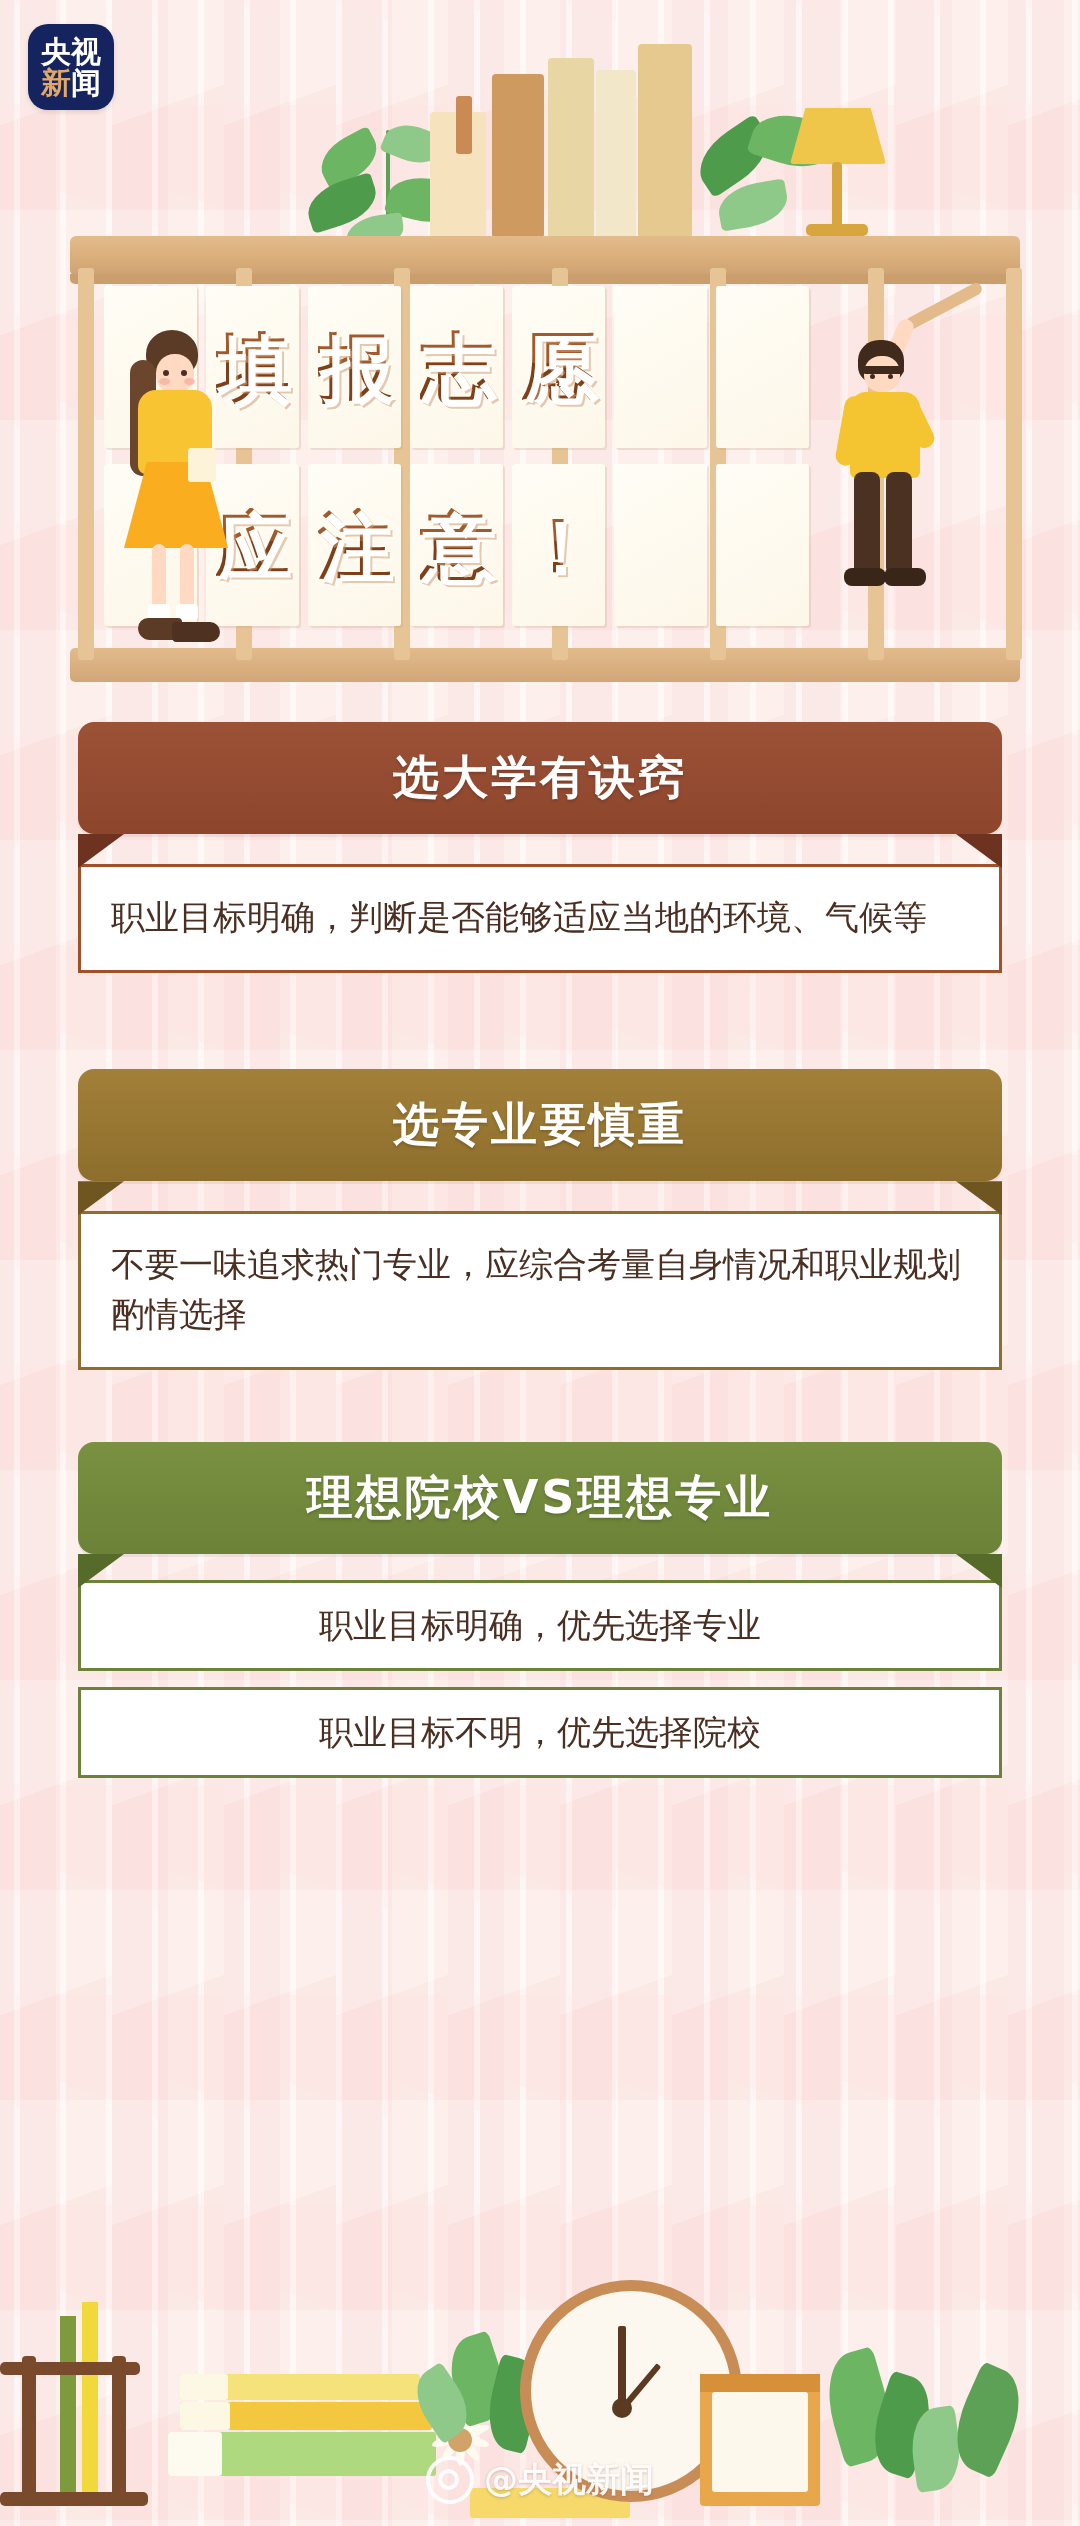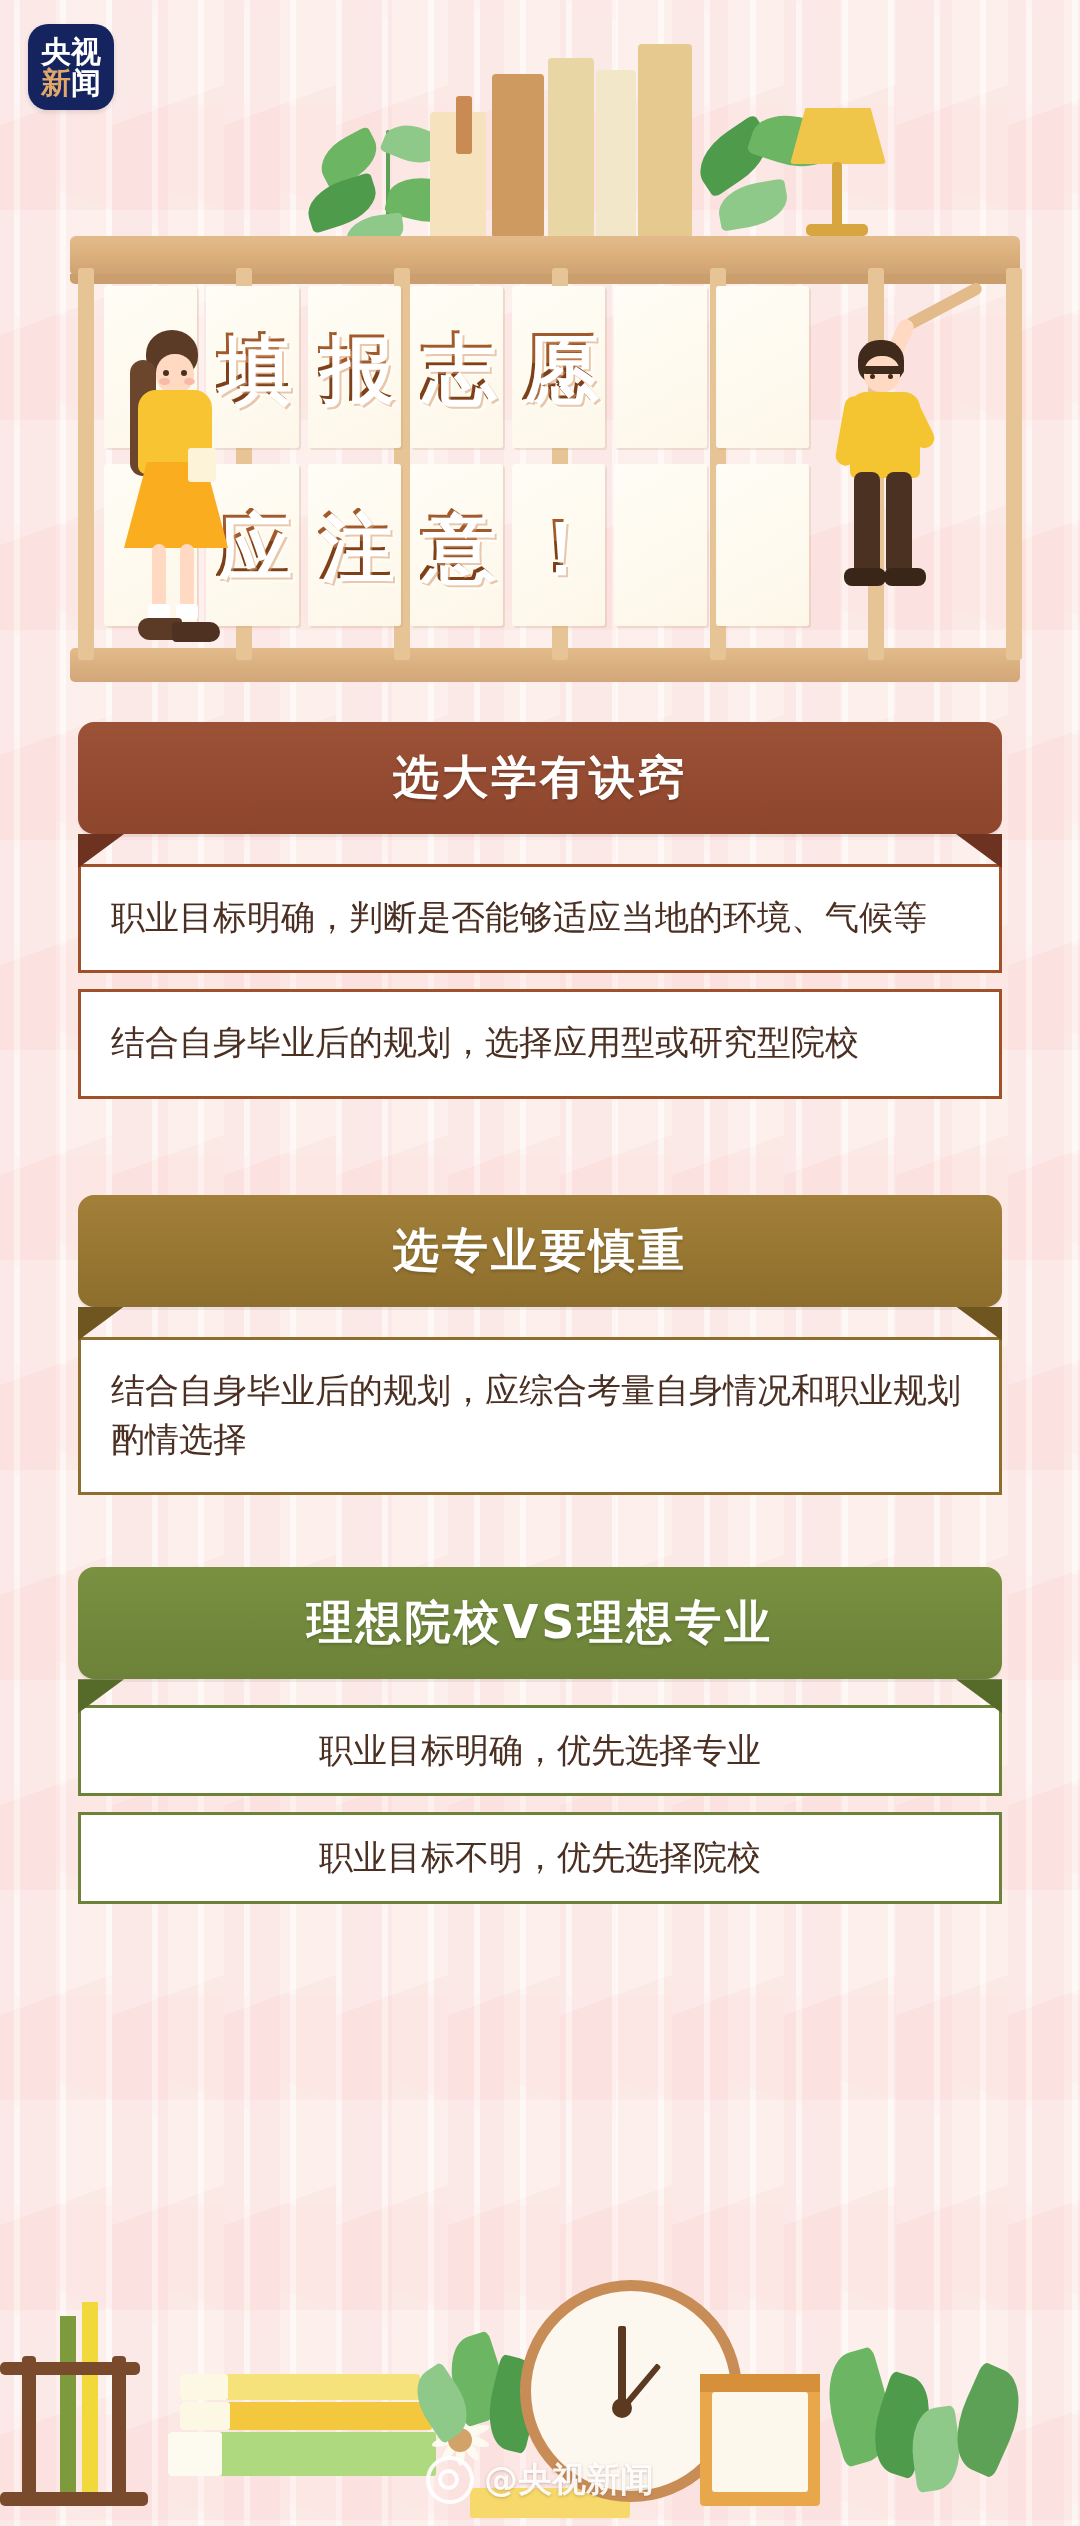--- a/index.html
+++ b/index.html
@@ -342,33 +342,30 @@
 
   <div class="section s1">
     <div class="ribbon">
       <div class="fold-l"></div>
       <div class="fold-r"></div>
       <span class="rtitle">选大学有诀窍</span>
     </div>
     <div class="body-box" style="margin-top:30px;">
       <p>职业目标明确，判断是否能够适应当地的环境、气候等</p>
     </div>
-    <div class="body-box">
-      <p>结合自身毕业后的规划，选择应用型或研究型院校</p>
-    </div>
   </div>
 
   <div class="section s2" style="margin-top:96px;">
     <div class="ribbon">
       <div class="fold-l"></div>
       <div class="fold-r"></div>
       <span class="rtitle">选专业要慎重</span>
     </div>
     <div class="body-box" style="margin-top:30px;">
-      <p>结合自身毕业后的规划，应综合考量自身情况和职业规划酌情选择</p>
+      <p>不要一味追求热门专业，应综合考量自身情况和职业规划酌情选择</p>
     </div>
   </div>
 
   <div class="section s3" style="margin-top:51px;">
     <div class="ribbon">
       <div class="fold-l"></div>
       <div class="fold-r"></div>
       <span class="rtitle">理想院校VS理想专业</span>
     </div>
     <div class="body-box center" style="margin-top:26px;padding:18px 30px;">

